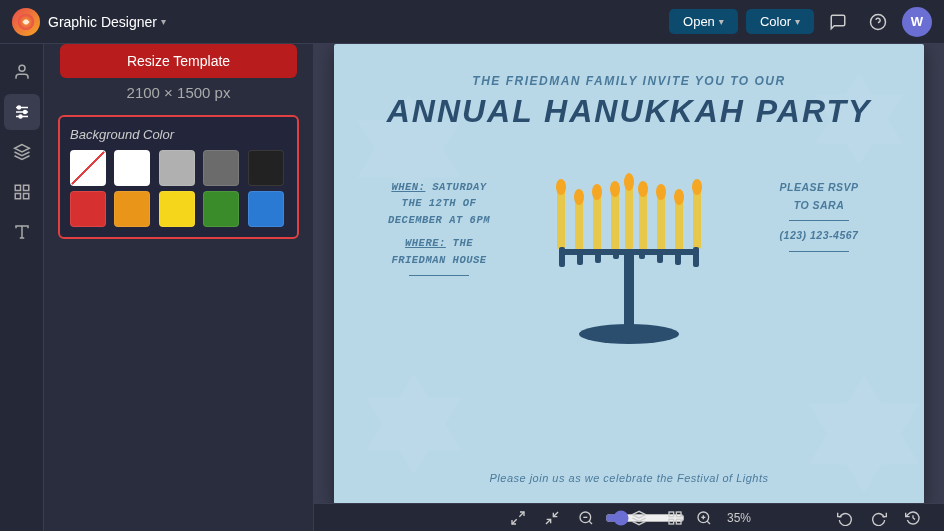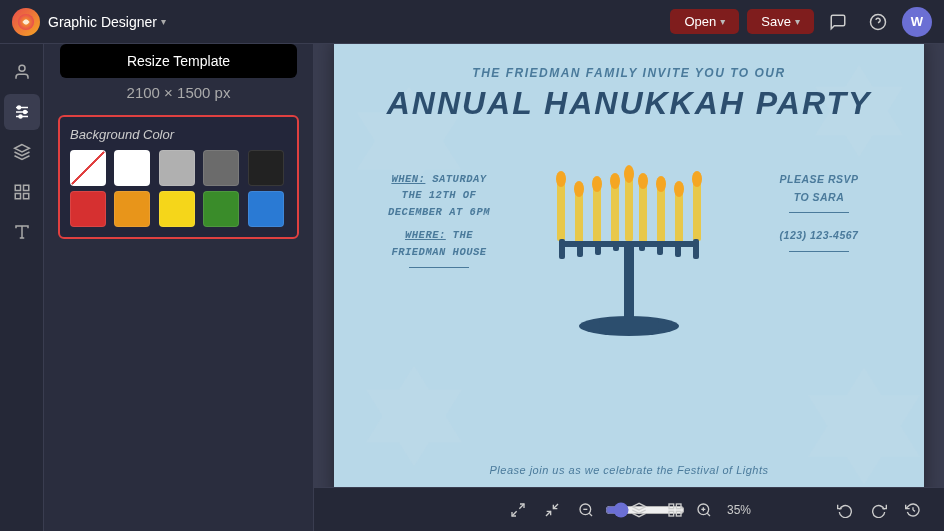--- a/index.html
+++ b/index.html
@@ -36,21 +36,21 @@
     .topbar-app-name {
       color: #fff;
       font-size: 14px;
       font-weight: 500;
       display: flex; align-items: center; gap: 4px;
       cursor: pointer;
     }
     .topbar-app-name .chevron { font-size: 10px; color: #aaa; }
     .topbar-spacer { flex: 1; }
     .topbar-btn {
-      background: #7f1d1d;
+      background: #0c4a6e;
       color: #fff;
       border: none;
       border-radius: 5px;
       padding: 5px 14px;
       font-size: 13px;
       cursor: pointer;
       display: flex; align-items: center; gap: 4px;
     }
     .topbar-btn .chevron { font-size: 10px; color: #bbb; }
     .topbar-icon-btn {
@@ -127,21 +127,21 @@
       color: #fff;
       font-size: 16px;
       font-weight: 600;
     }
     .customize-info {
       color: #aaa;
       font-size: 14px;
       cursor: pointer;
     }
     .resize-btn {
-      background: #000000;
+      background: #b91c1c;
       color: #fff;
       border: none;
       border-radius: 6px;
       padding: 9px 0;
       width: calc(100% - 32px);
       margin: 0 16px 6px;
       font-size: 14px;
       cursor: pointer;
       font-weight: 500;
     }
@@ -321,21 +321,21 @@
     }
 
     
     .deco-star-tl { top: 40px; left: 10px; width: 130px; height: 130px; }
     .deco-star-tr { top: 20px; right: 10px; width: 110px; height: 110px; }
     .deco-star-bl { bottom: 20px; left: 20px; width: 120px; height: 120px; }
     .deco-star-br { bottom: 0; right: -10px; width: 140px; height: 140px; }
 
     
     .bottom-bar {
-      height: 44px;
+      height: 28px;
       background: #252837;
       border-top: 1px solid #3a3d50;
       display: flex;
       align-items: center;
       justify-content: center;
       gap: 8px;
       padding: 0 16px;
       position: relative;
       flex-shrink: 0;
     }
@@ -392,21 +392,21 @@
   <div class="topbar-app-name">
     <span>Graphic Designer</span>
     <span class="chevron">▾</span>
   </div>
   <div class="topbar-spacer"></div>
   <button class="topbar-btn">
     <span>Open</span>
     <span class="chevron">▾</span>
   </button>
   <button class="topbar-btn">
-    <span>Save</span>
+    <span>Color</span>
     <span class="chevron">▾</span>
   </button>
   <button class="topbar-icon-btn">
     <svg width="18" height="18" viewBox="0 0 24 24" fill="none" stroke="currentColor" stroke-width="2">
       <path d="M21 15a2 2 0 0 1-2 2H7l-4 4V5a2 2 0 0 1 2-2h14a2 2 0 0 1 2 2z"></path>
     </svg>
   </button>
   <button class="topbar-icon-btn">
     <svg width="18" height="18" viewBox="0 0 24 24" fill="none" stroke="currentColor" stroke-width="2">
       <circle cx="12" cy="12" r="10"></circle>
@@ -594,21 +594,21 @@
                   <rect x="136" y="100" width="6" height="16" rx="2"></rect>
                   <rect x="154" y="98" width="6" height="20" rx="2"></rect>
                 </g>
               </svg>
             </div>
 
             <div class="design-right-text">
               <div>Please RSVP</div>
               <div>to Sara</div>
               <div class="hr-line"></div>
-              <div style="margin-top:14px;">(123) 123-4567</div>
+              <div style="margin-top:6px;">(123) 123-4567</div>
               <div class="hr-line"></div>
             </div>
           </div>
 
           <div class="design-footer">Please join us as we celebrate the Festival of Lights</div>
         </div>
       </div>
     </div>
 
     <div class="bottom-bar">

